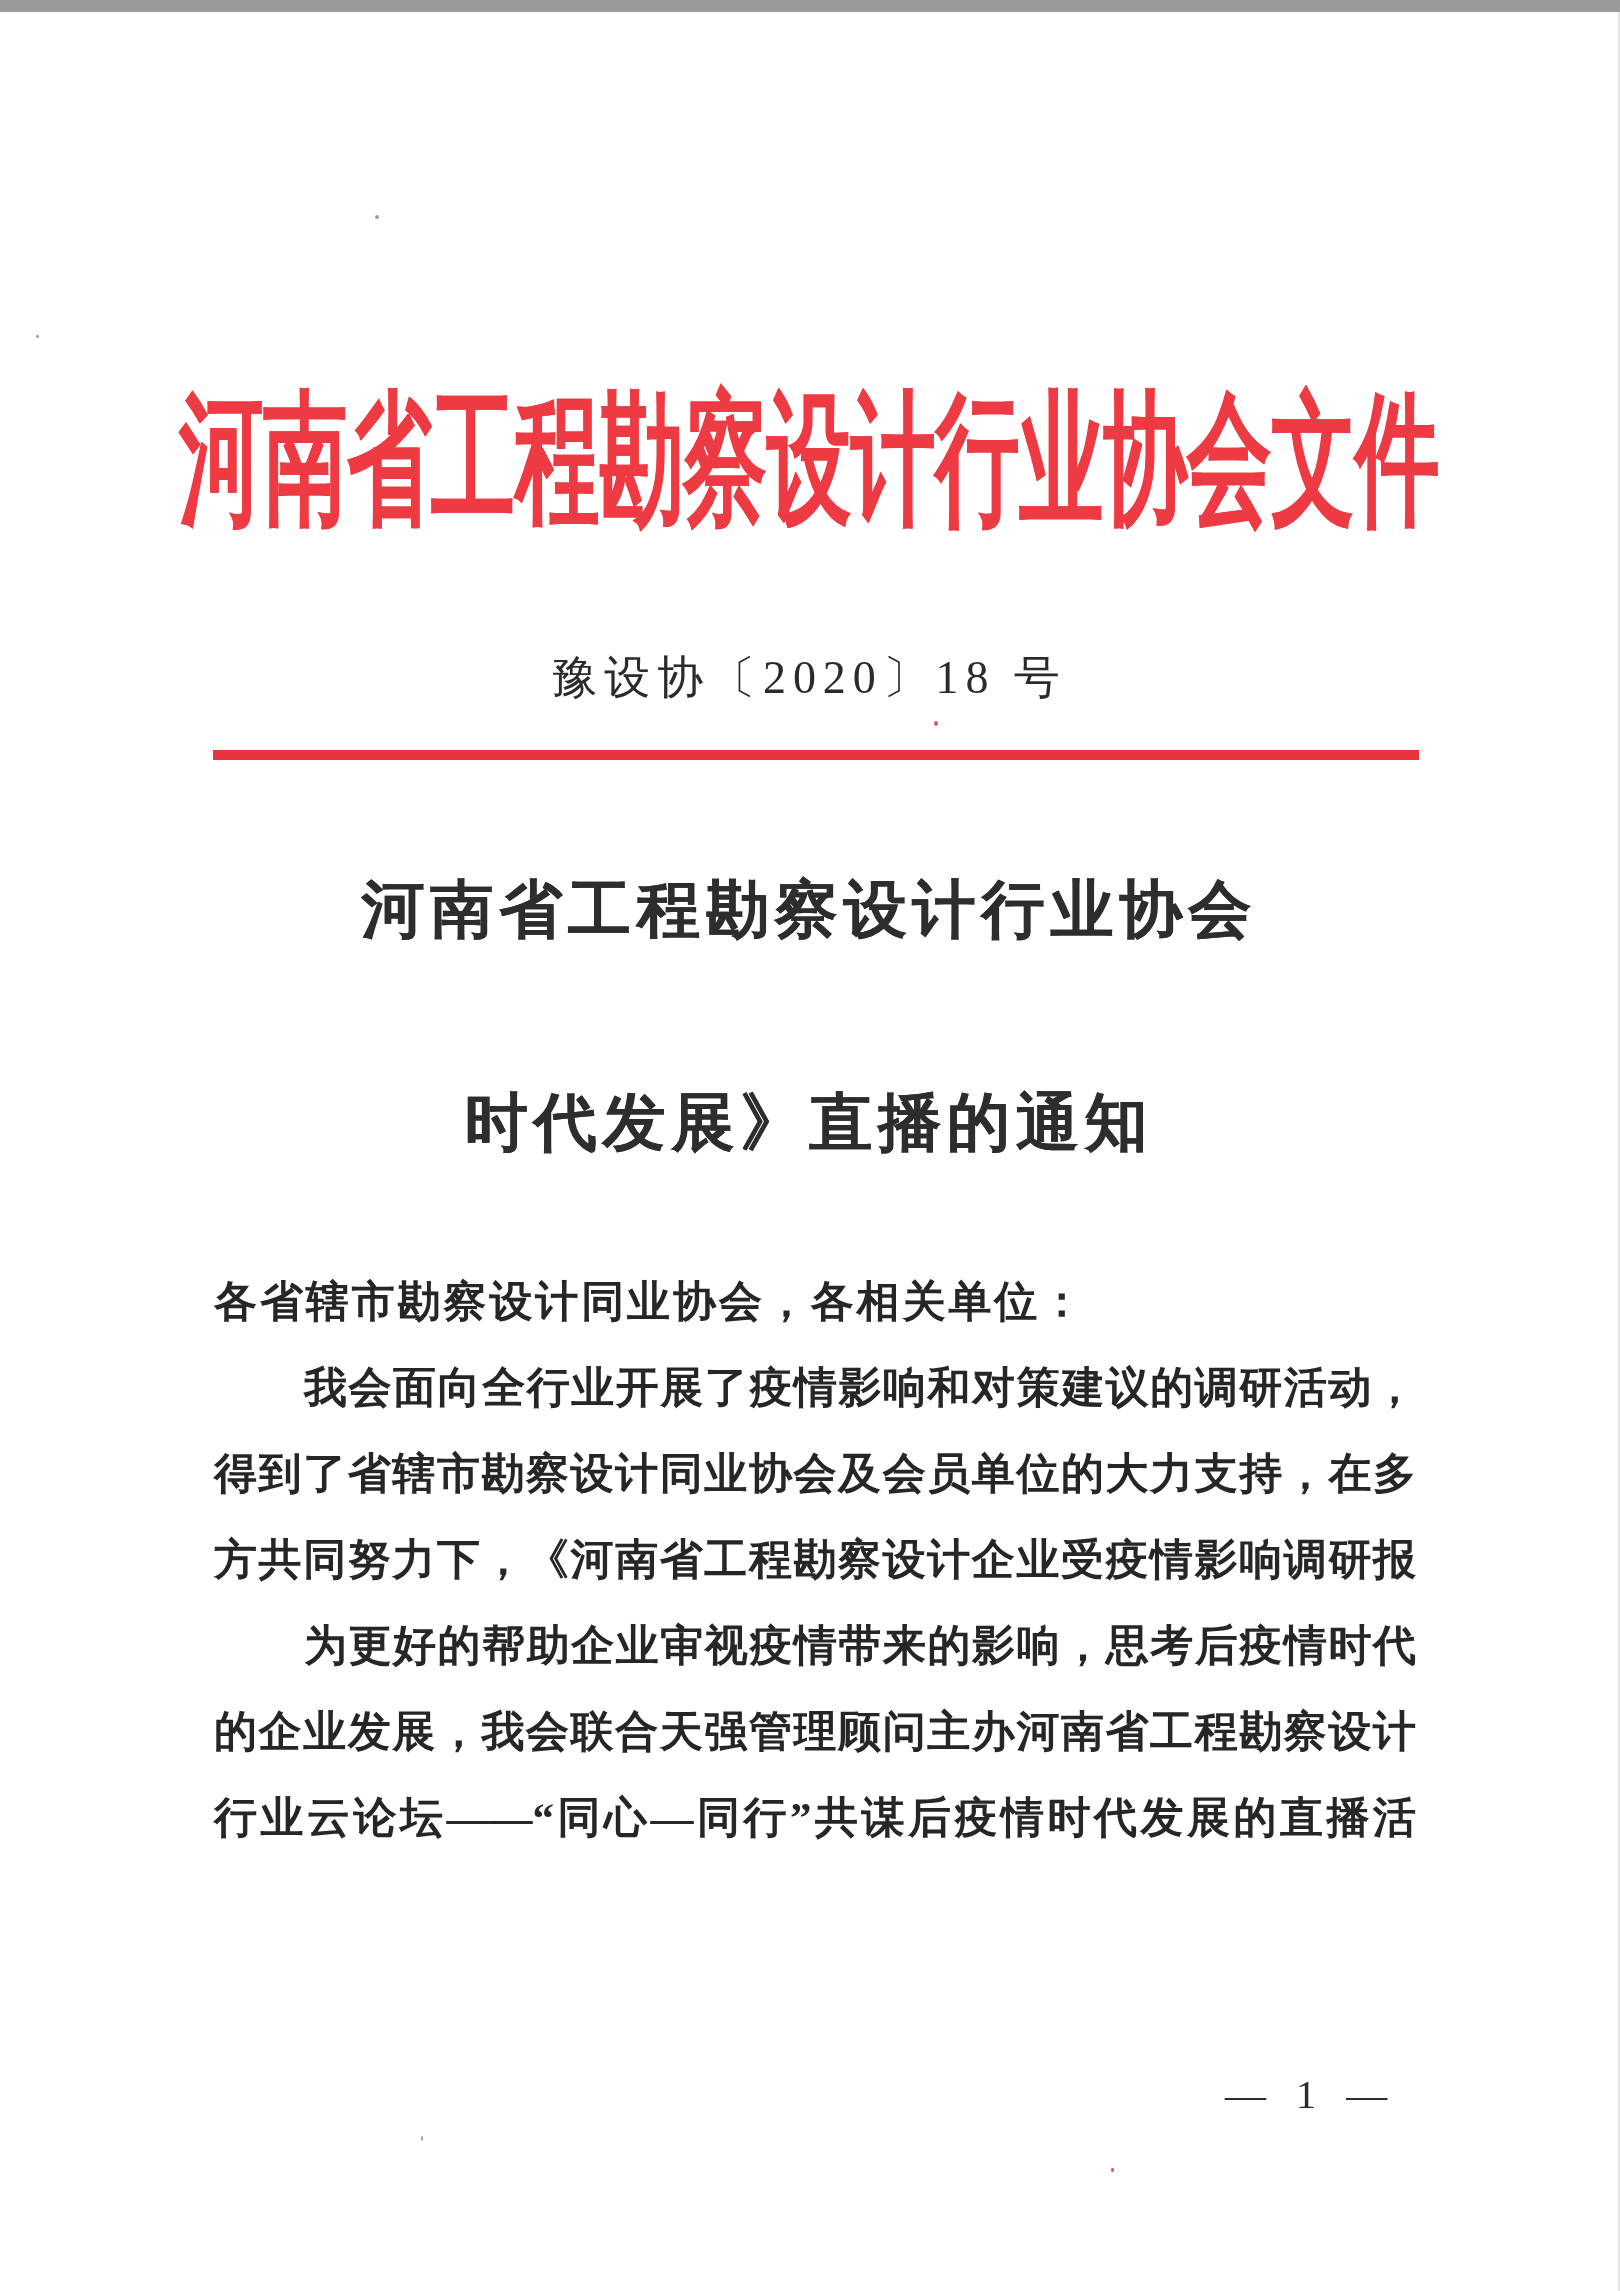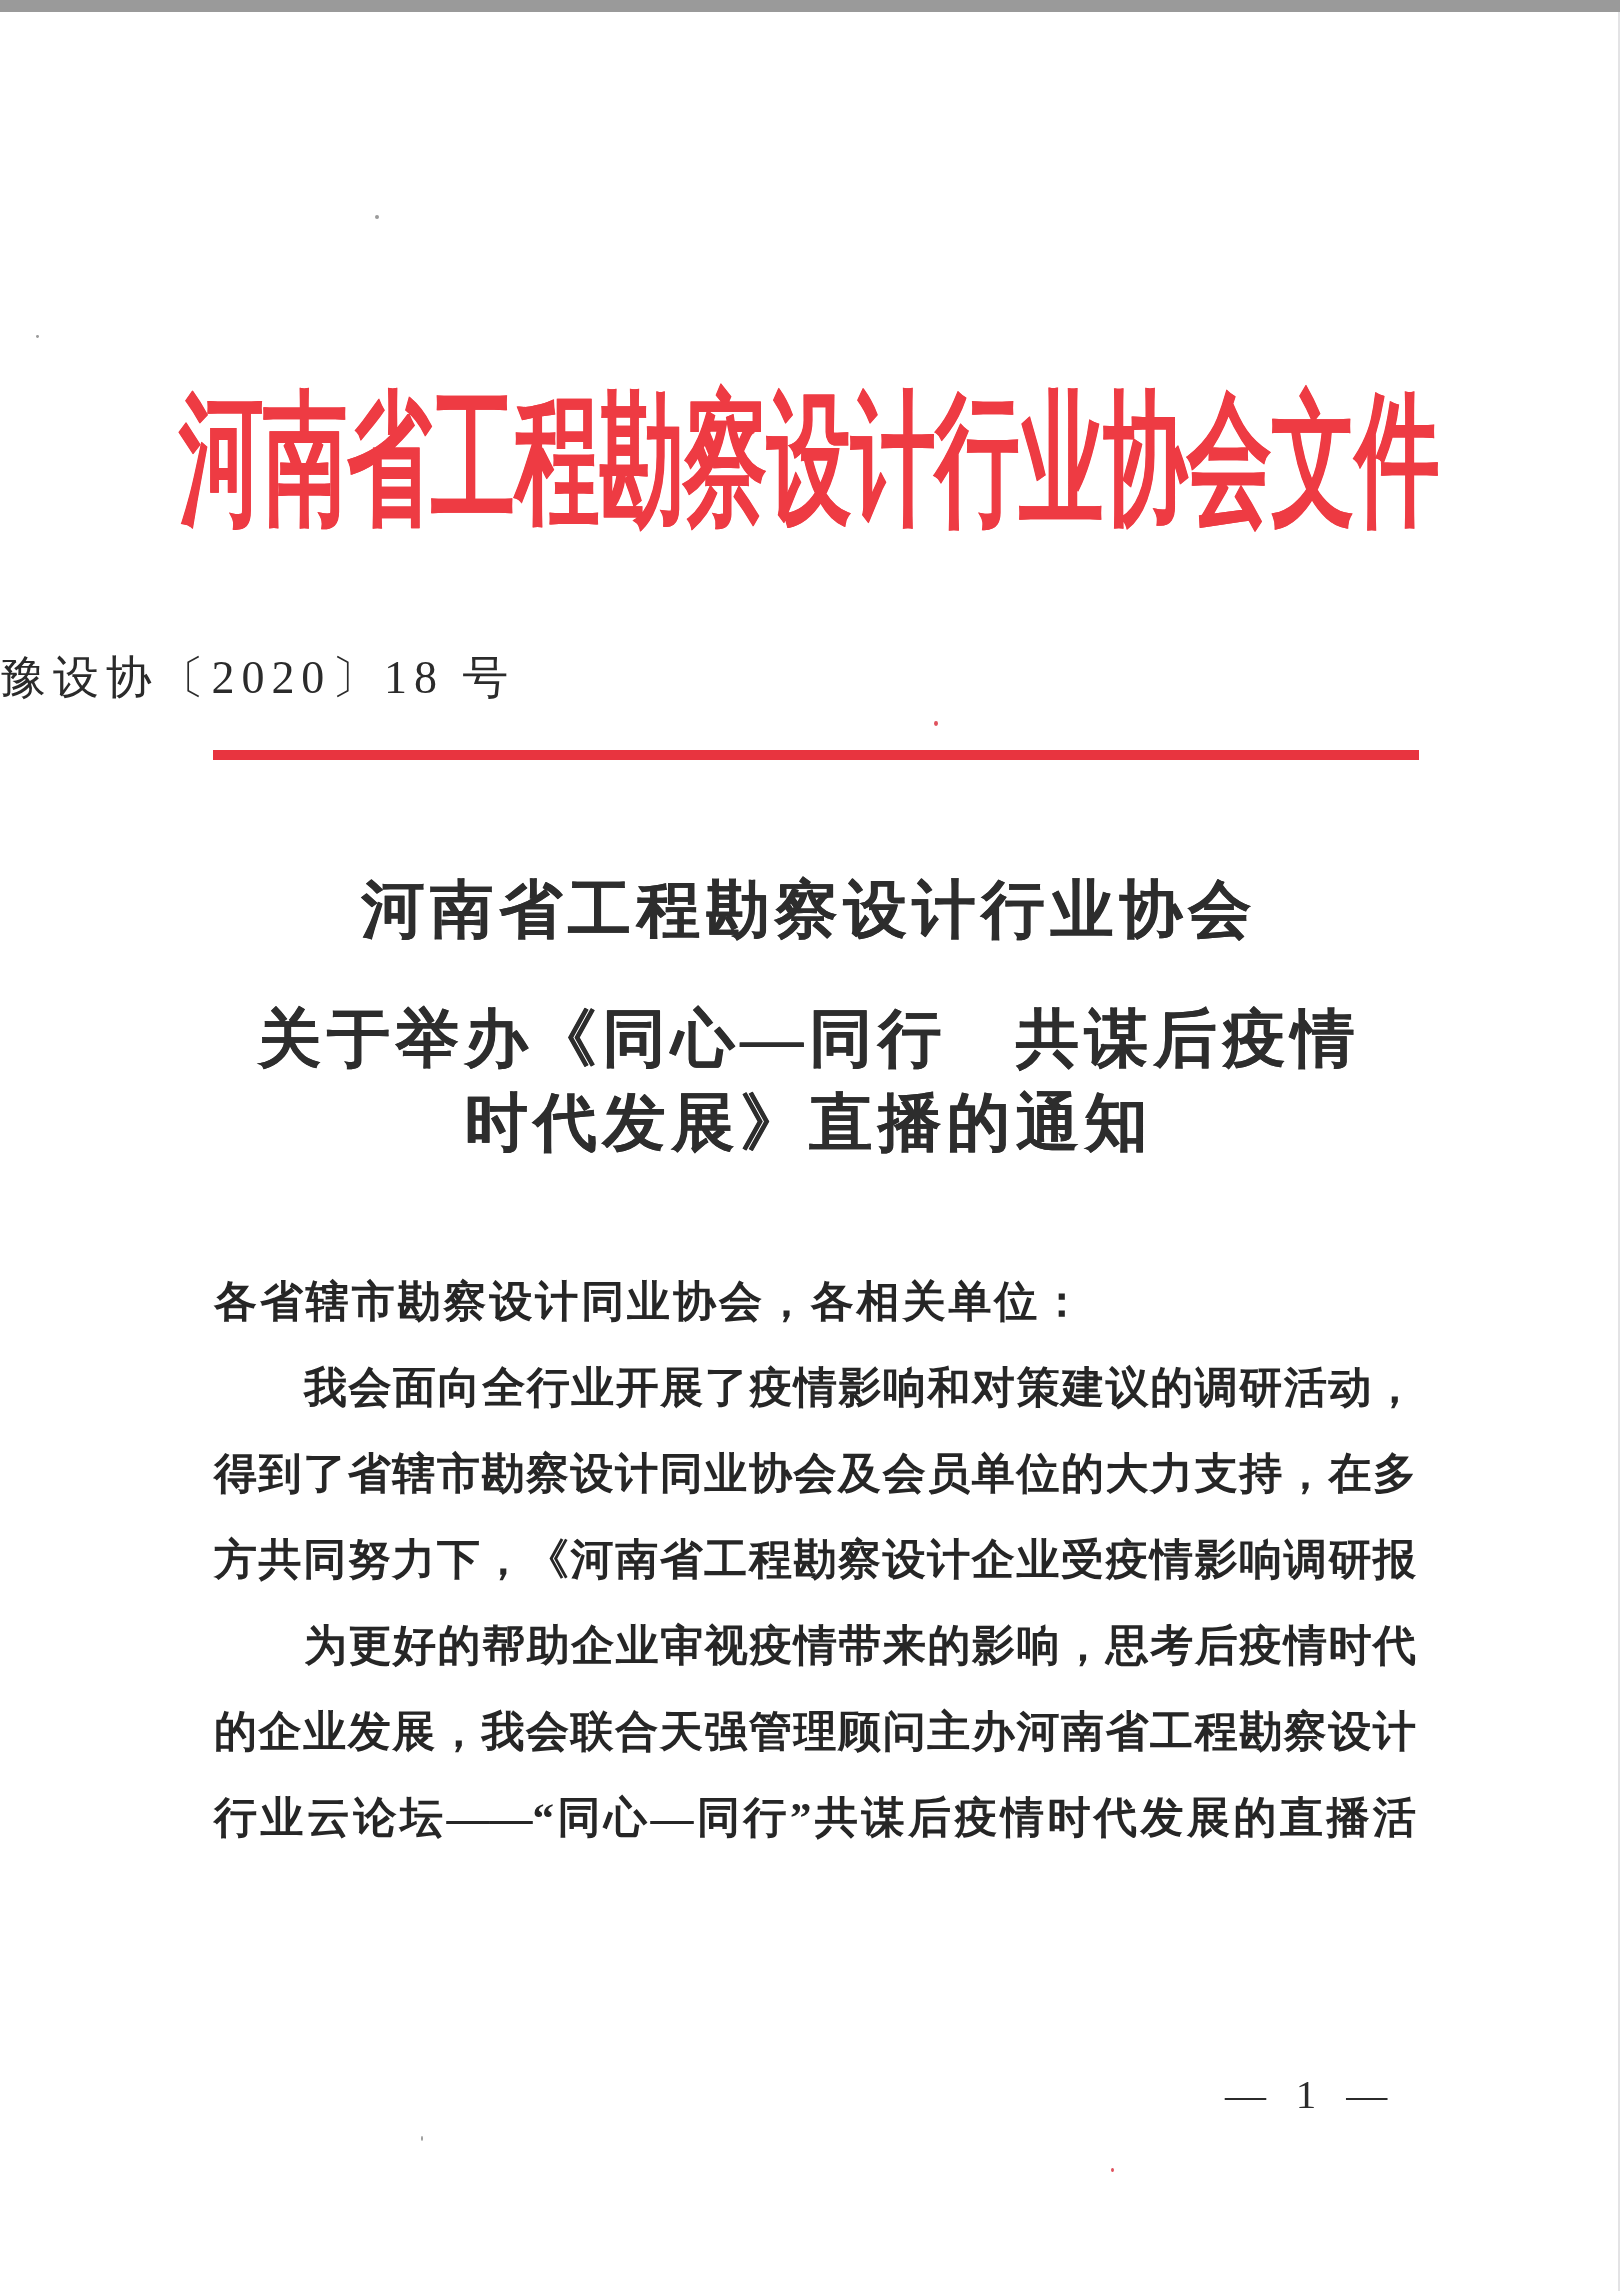--- a/index.html
+++ b/index.html
@@ -36,20 +36,21 @@
     transform-origin: center top;
     text-shadow: 0.5px 0 0 #ee3b43;
   }
 
   
   .doc-number {
     position: absolute;
     top: 635px;
     left: 0;
     width: 100%;
+    text-align: center;
     font-size: 46px;
     color: #2b2b2b;
     letter-spacing: 6.9px;
     white-space: nowrap;
   }
 
   
   .red-line {
     position: absolute;
     top: 738px;
@@ -132,21 +133,20 @@
 <div class="page">
 
   <div class="masthead">河南省工程勘察设计行业协会文件</div>
 
   <div class="doc-number">豫设协〔2020〕18 号</div>
 
   <div class="red-line"></div>
 
   <div class="doc-title l1">河南省工程勘察设计行业协会</div>
 
-  <div class="doc-title l2">关于举办《同心—同行　共谋后疫情</div>
 
   <div class="doc-title l3">时代发展》直播的通知</div>
 
   <div class="body-block">
     <div class="body-line">各省辖市勘察设计同业协会，各相关单位：</div>
 
   <div class="body-line indent fill">我会面向全行业开展了疫情影响和对策建议的调研活动，</div>
       <div class="body-line fill">得到了省辖市勘察设计同业协会及会员单位的大力支持，在多</div>
       <div class="body-line fill">方共同努力下，《河南省工程勘察设计企业受疫情影响调研报</div>
       <div class="body-line indent fill">为更好的帮助企业审视疫情带来的影响，思考后疫情时代</div>

